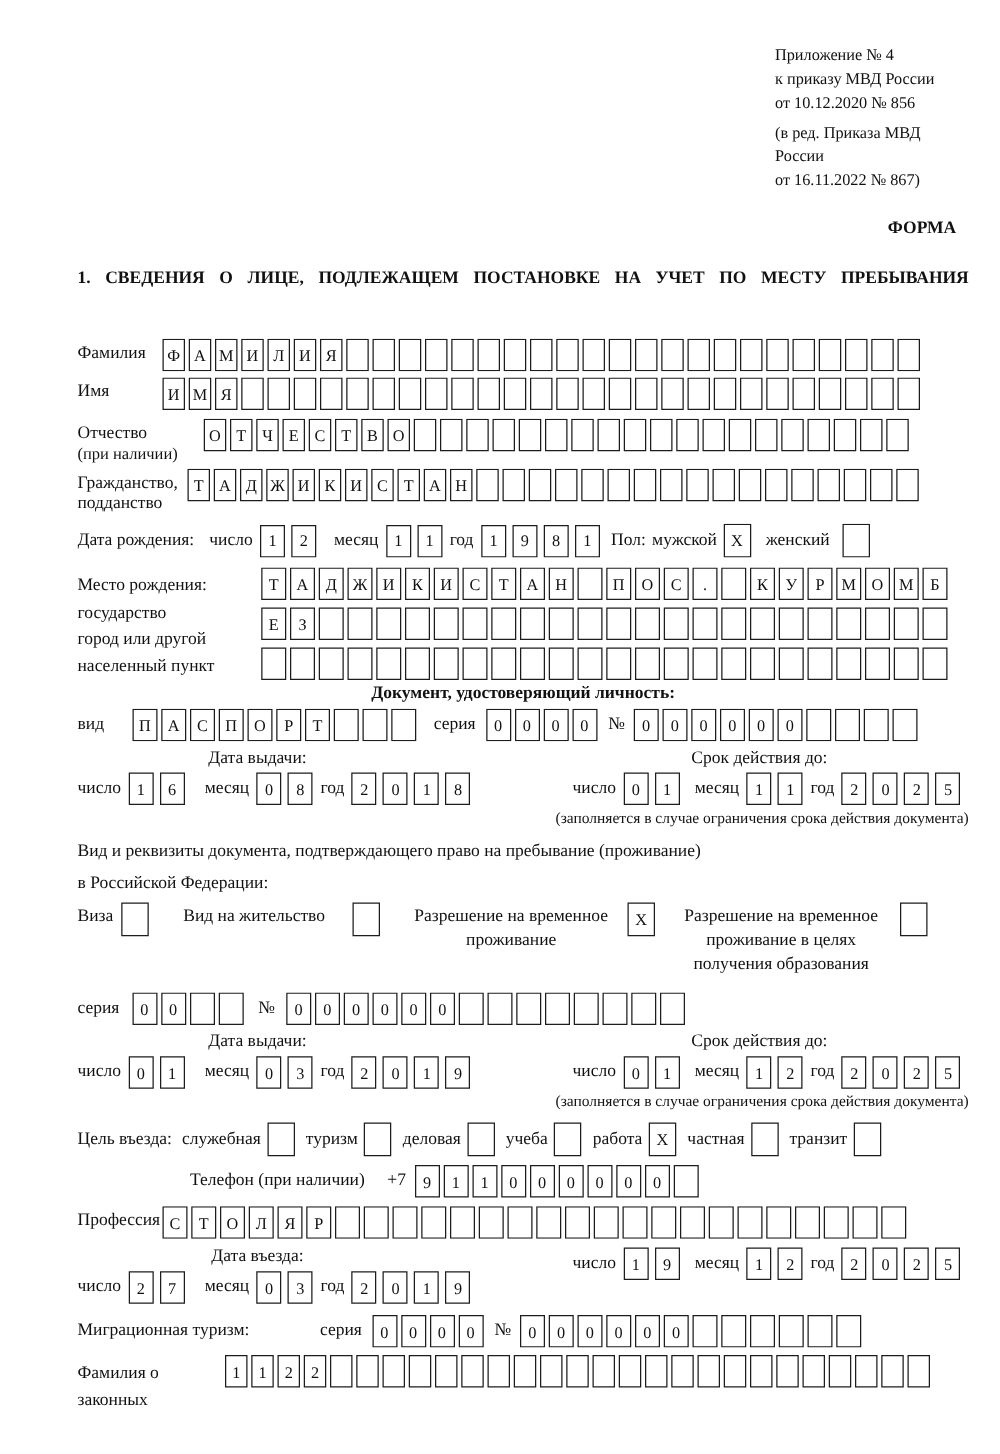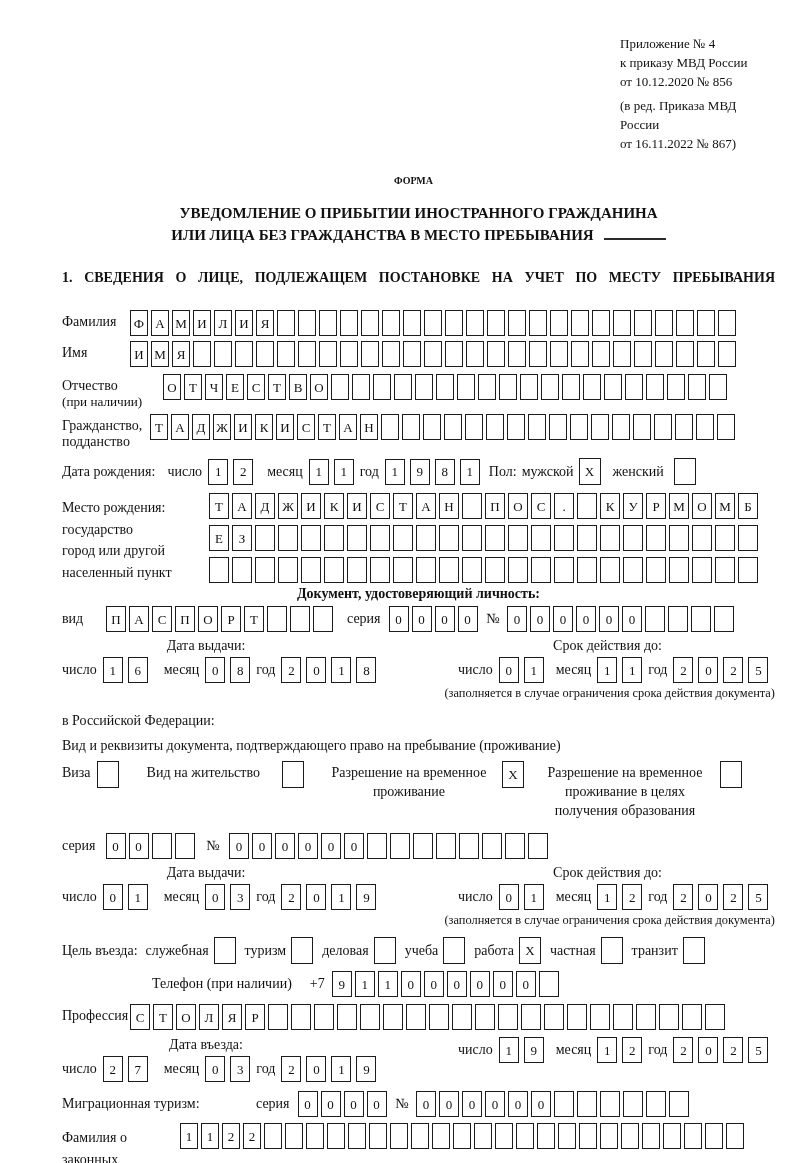--- a/index.html
+++ b/index.html
@@ -15,21 +15,21 @@
   .chk{width:20px;height:25px}
   .dgx{gap:5px}
 
   .frow{display:flex;align-items:flex-start;overflow:hidden}
   .flabel{flex:none;padding-top:4px}
   .sub{font-size:13.2px}
 
   
   .apx{margin-left:558px;font-size:13px;line-height:19px}
   .apx .ed{margin-top:5px}
-  .form-label{margin-top:22px;text-align:center;padding-right:10px;font-weight:bold;font-size:10px}
+  .form-label{margin-top:22px;text-align:right;padding-right:10px;font-weight:bold;font-size:14px}
   .title{margin-top:16px;text-align:center;font-weight:bold;font-size:15px;line-height:22px}
   .blank-line{display:inline-block;width:62px;height:13px;border-bottom:2.2px solid #2a2a2a;margin-left:10px}
   .sec-head{margin-top:24px;font-weight:bold;font-size:14px;text-align:justify;text-align-last:justify}
 
   .lw68{width:68px}
   .lw101{width:101px}
   .lw88{width:88px}
   .lw147{width:147px;line-height:21.5px}
   .lw44{width:44px}
   .lw118{width:118px;line-height:21.5px}
@@ -65,30 +65,24 @@
   <div class="apx">
     <div>Приложение № 4</div>
     <div>к приказу МВД России</div>
     <div>от 10.12.2020 № 856</div>
     <div class="ed">(в ред. Приказа МВД России</div>
     <div>от 16.11.2022 № 867)</div>
   </div>
 
   <div class="form-label">ФОРМА</div>
 
-  <div class="title">
-    <div>УВЕДОМЛЕНИЕ О ПРИБЫТИИ ИНОСТРАННОГО ГРАЖДАНИНА</div>
-    <div>
-      <span>ИЛИ ЛИЦА БЕЗ ГРАЖДАНСТВА В МЕСТО ПРЕБЫВАНИЯ</span><span class="blank-line"></span>
-    </div>
-  </div>
 
   <div class="sec-head">1. СВЕДЕНИЯ О ЛИЦЕ, ПОДЛЕЖАЩЕМ ПОСТАНОВКЕ НА УЧЕТ ПО МЕСТУ ПРЕБЫВАНИЯ</div>
 
-  <div class="frow" style="margin-top:24px">
+  <div class="frow" style="margin-top:40px">
     <span class="flabel lw68">Фамилия</span>
     <span class="boxes b16">
         <span class="cb">Ф</span>
         <span class="cb">А</span>
         <span class="cb">М</span>
         <span class="cb">И</span>
         <span class="cb">Л</span>
         <span class="cb">И</span>
         <span class="cb">Я</span>
         <span class="cb"></span>
@@ -421,22 +415,22 @@
             <span class="cb">0</span>
             <span class="cb">2</span>
             <span class="cb">5</span>
           </span>
       </div>
     </div>
   </div>
   <div class="note">(заполняется в случае ограничения срока действия документа)</div>
 
   <div class="intro">
+    <div>Вид и реквизиты документа, подтверждающего право на пребывание (проживание)</div>
     <div>в Российской Федерации:</div>
-    <div>Вид и реквизиты документа, подтверждающего право на пребывание (проживание)</div>
   </div>
 
   <div class="resopts">
     <span class="opt-label">Виза</span>
     <span class="cb chk" style="margin-left:6px"></span>
     <span class="opt-label" style="margin-left:28px">Вид на жительство</span>
     <span class="cb chk" style="margin-left:22px"></span>
     <span class="opt-block wb150" style="margin-left:26px">Разрешение на временное проживание</span>
     <span class="cb chk" style="margin-left:14px">X</span>
     <span class="opt-block wb170" style="margin-left:16px">Разрешение на временное проживание в целях получения образования</span>

